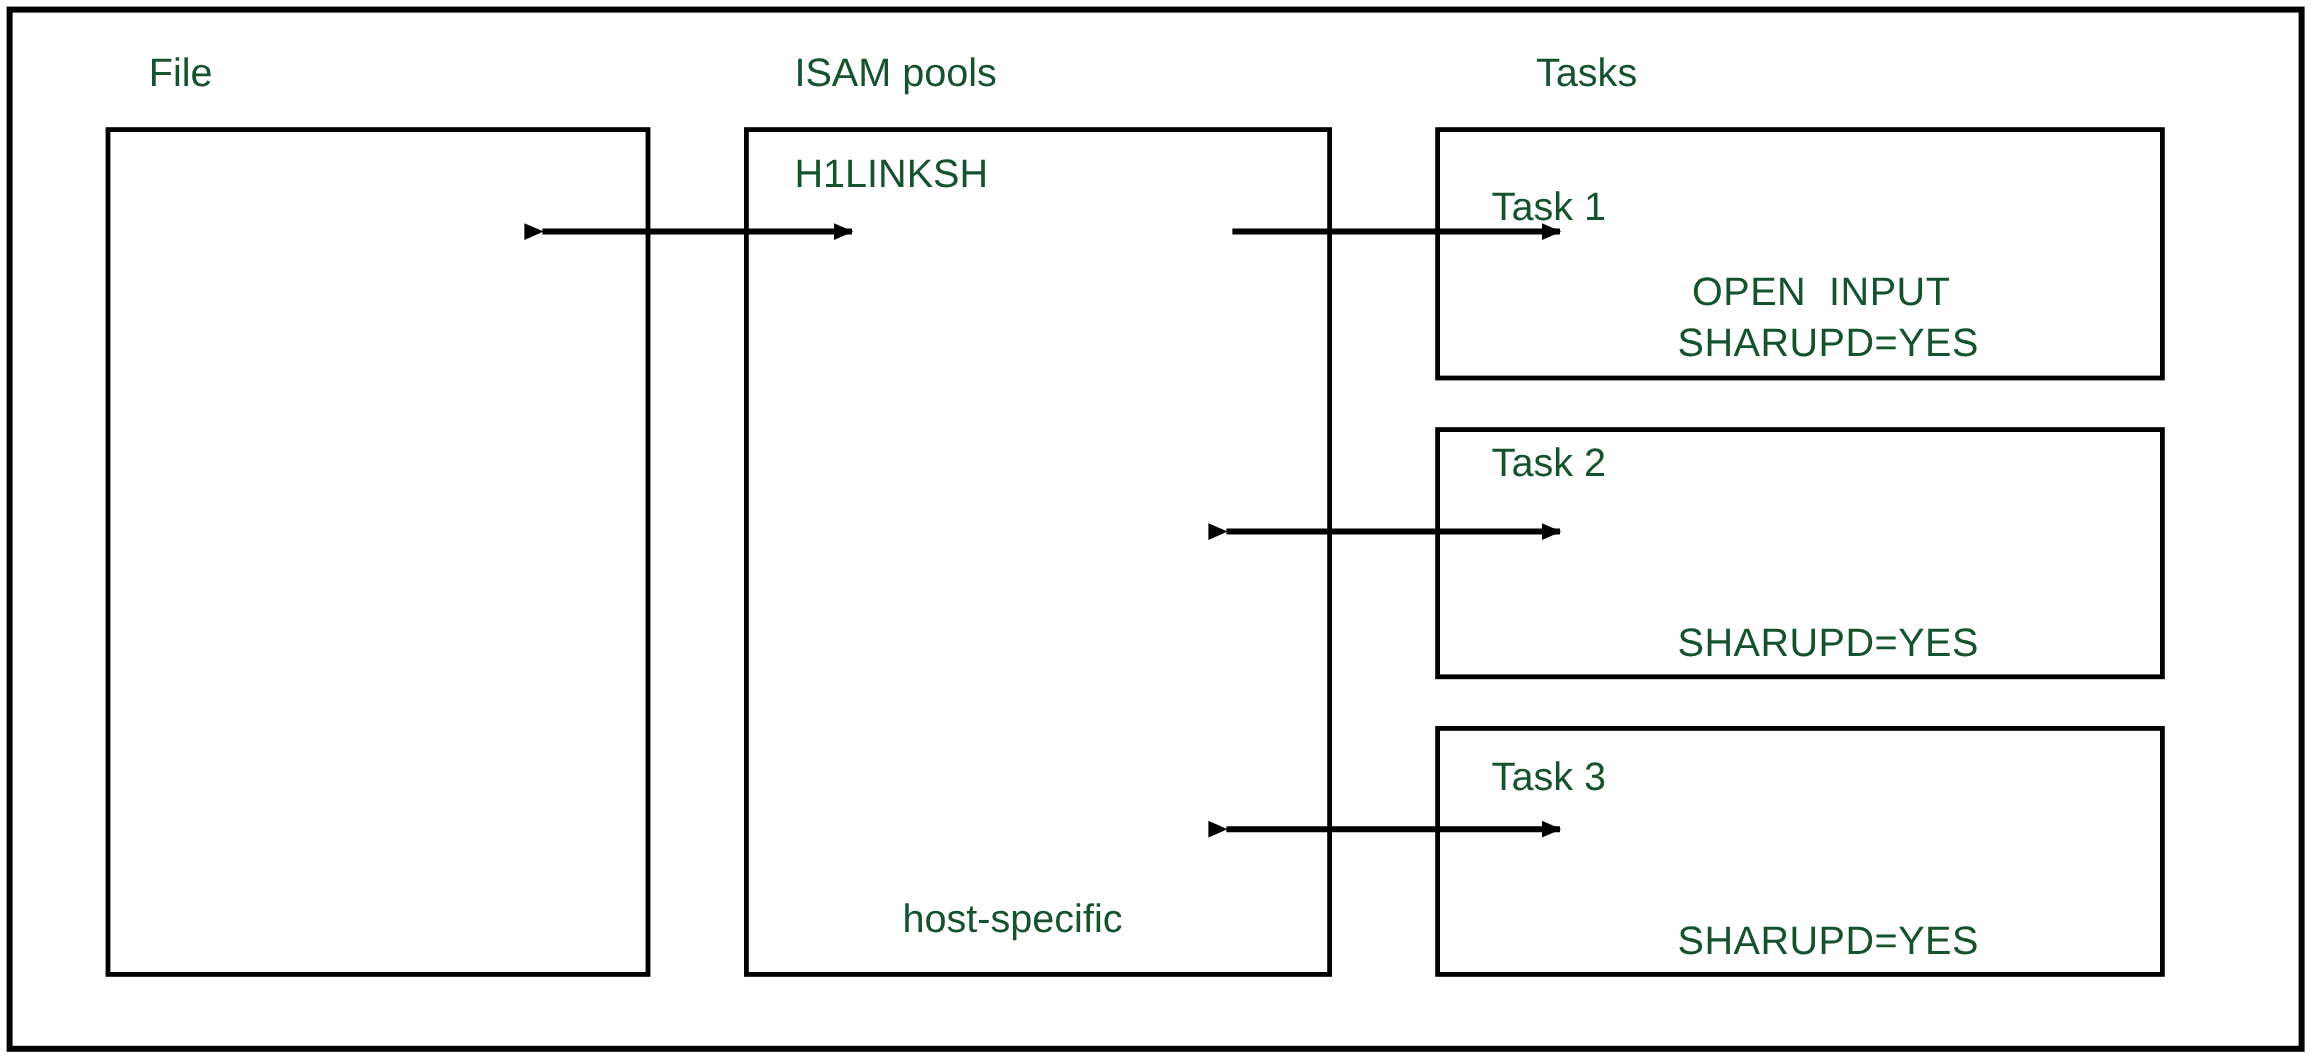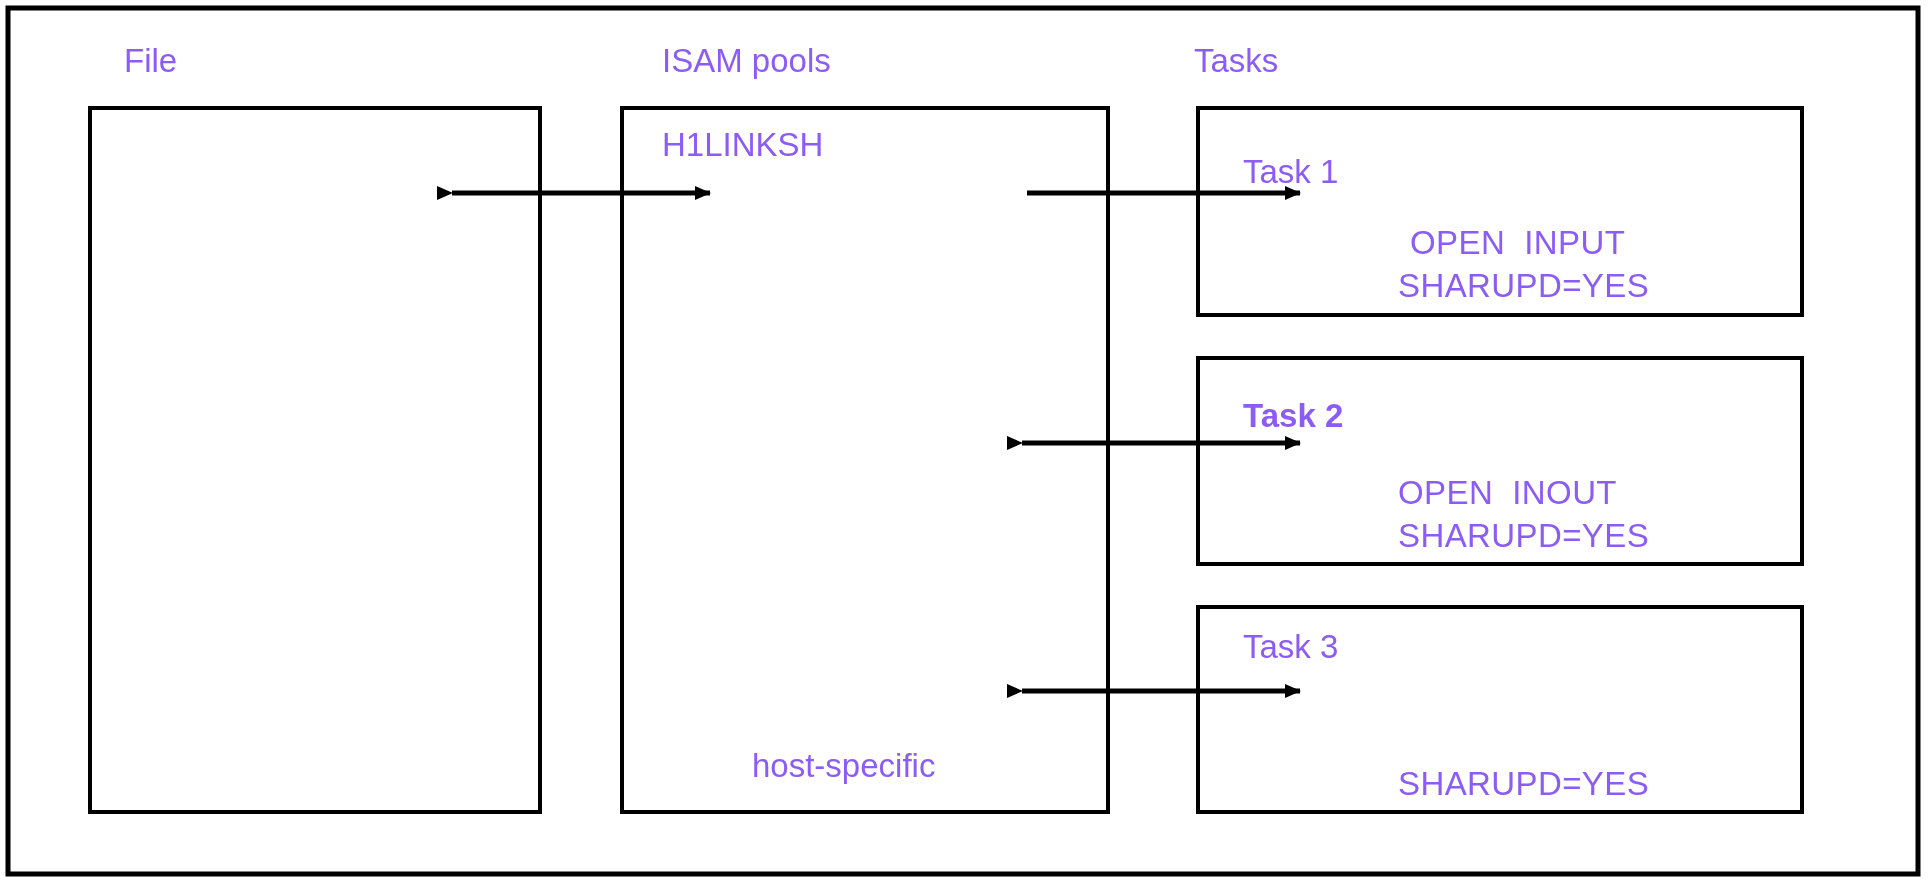--- a/index.html
+++ b/index.html
@@ -17,21 +17,21 @@
   }
   #figure-svg {
     position: absolute;
     left: 0;
     top: 0;
     width: 1928px;
     height: 884px;
   }
   .lbl {
     position: absolute;
-    color: #8b5cf6;
+    color: #14532d;
     white-space: pre;
     line-height: 1.0;
     font-weight: 400;
   }
   .col-title {
     font-size: 33px;
   }
   .pool-name {
     font-size: 33px;
     text-align: right;
@@ -82,30 +82,29 @@
 
     <line x1="1022" y1="443" x2="1300" y2="443" stroke="#000000" stroke-width="5" marker-start="url(#ah-left)" marker-end="url(#ah-right)"></line>
 
     <line x1="1022" y1="691" x2="1300" y2="691" stroke="#000000" stroke-width="5" marker-start="url(#ah-left)" marker-end="url(#ah-right)"></line>
   </svg>
 
   <div class="lbl col-title" style="left:124px; top:44px;">File</div>
 
   <div class="lbl col-title" style="left:662px; top:44px;">ISAM pools</div>
 
-  <div class="lbl col-title" style="left:1194px; top:44px;">Tasks</div>
+  <div class="lbl col-title" style="left:1280px; top:44px;">Tasks</div>
 
   <div class="lbl pool-name" style="left:662px; top:128px;">H1LINKSH</div>
 
   <div class="lbl host-label" style="left:752px; top:720px;">host-specific</div>
 
   <div class="lbl task-title" style="left:1243px; top:130px;margin-top:25px;">Task 1</div>
   <div class="lbl open-block" style="left:1410px; top:222px;">OPEN  INPUT</div>
   <div class="lbl open-block" style="left:1398px; top:265px;">SHARUPD=YES</div>
 
-  <div class="lbl task-title" style="left:1243px; top:399px;font-weight:bold;">Task 2</div>
-  <div class="lbl open-block" style="left:1398px; top:472px;">OPEN  INOUT</div>
+  <div class="lbl task-title" style="left:1243px; top:369px;">Task 2</div>
   <div class="lbl open-block" style="left:1398px; top:515px;">SHARUPD=YES</div>
 
   <div class="lbl task-title" style="left:1243px; top:630px;">Task 3</div>
   <div class="lbl open-block" style="left:1398px; top:763px;">SHARUPD=YES</div>
 
 </div>
 
 </body></html>

